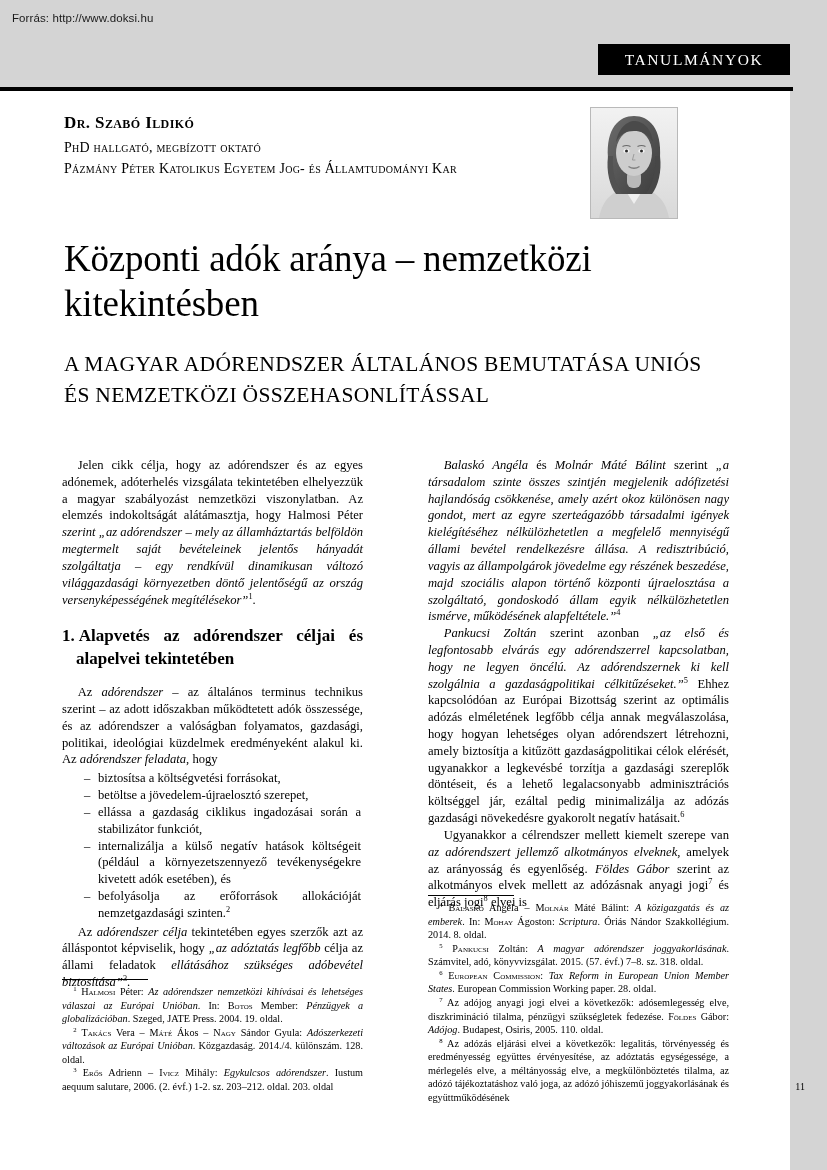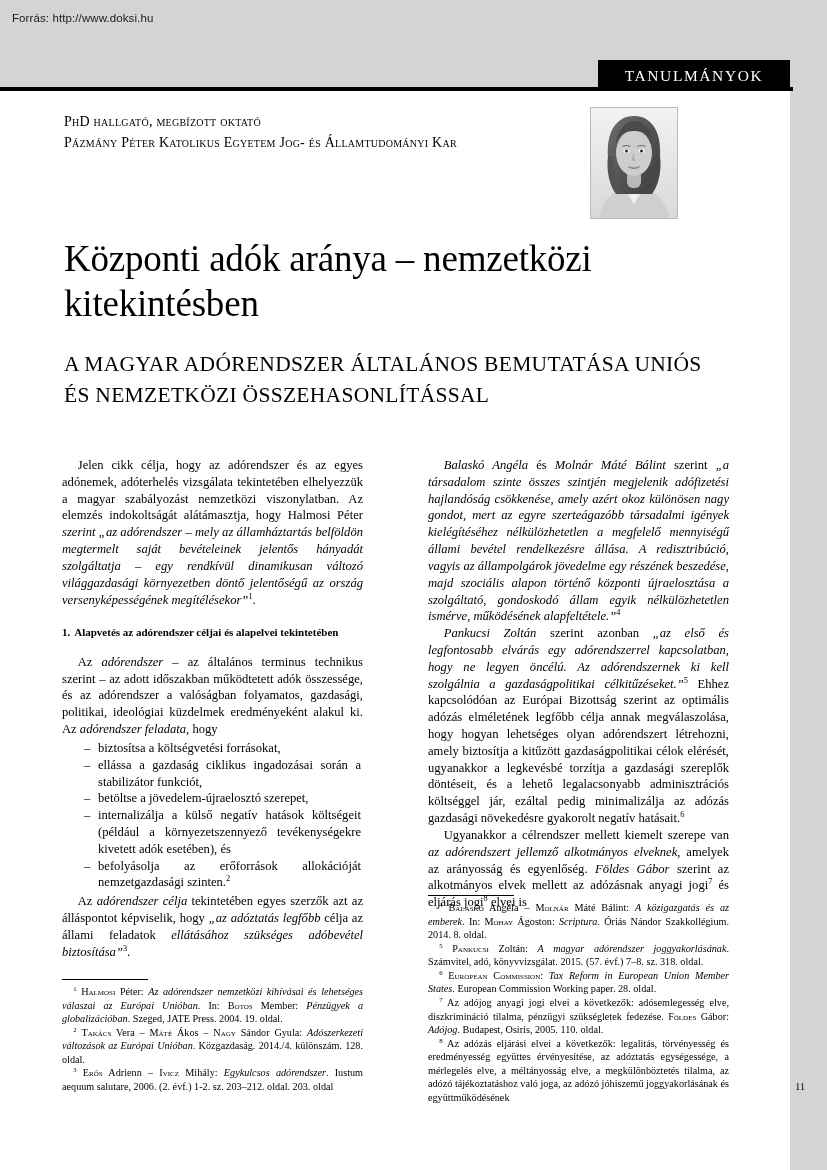--- a/index.html
+++ b/index.html
@@ -53,21 +53,21 @@
     width: 793px;
     height: 4px;
     background: #000;
     z-index: 3;
   }
 
   
   .section-banner {
     position: absolute;
     right: 37px;
-    top: 60px;
+    top: 44px;
     width: 192px;
     height: 31px;
     background: #000;
     color: #fff;
     display: flex;
     align-items: center;
     justify-content: center;
     font-size: 15.5px;
     letter-spacing: 1.6px;
     z-index: 5;
@@ -164,21 +164,21 @@
   }
   .col-left  { left: 0; }
   .col-right { left: 366px; }
 
   .col p {
     margin: 0;
     text-indent: 1.25em;
   }
 
   h2.sec-head {
-    font-size: 11px;
+    font-size: 17px;
     font-weight: bold;
     line-height: 1.32;
     margin: 17px 0 14px 0;
     text-indent: 0;
     padding-left: 14px;
   }
   h2.sec-head .num {
     margin-left: -14px;
     padding-right: 4px;
   }
@@ -264,20 +264,21 @@
 <div class="page-sheet"></div>
 <div class="top-rule"></div>
 
 <div class="section-banner">
   <span>TANULMÁNYOK</span>
 </div>
 
 <div class="content">
 
   <div class="author-block">
+    <div class="author-name">Dr. Szabó Ildikó</div>
     <div class="author-role">PhD hallgató, megbízott oktató</div>
     <div class="author-affil">Pázmány Péter Katolikus Egyetem Jog- és Államtudományi Kar</div>
   </div>
 
   <div class="portrait">
     <svg width="86" height="110" viewBox="0 0 86 110">
       <defs>
         <linearGradient id="bgg" x1="0" y1="0" x2="0" y2="1">
           <stop offset="0" stop-color="#f2f2f2"></stop>
           <stop offset="1" stop-color="#d9d9d9"></stop>
@@ -323,22 +324,22 @@
     <div class="col col-left">
 
       <p><span>Jelen cikk célja, hogy az adórendszer és az egyes adónemek, adóterhelés vizsgálata tekintetében elhelyezzük a magyar szabályozást nemzetközi viszonylatban. Az elemzés indokoltságát alátámasztja, hogy Halmosi Péter </span><em>szerint „az adórendszer – mely az államháztartás belföldön megtermelt saját bevételeinek jelentős hányadát szolgáltatja – egy rendkívül dinamikusan változó világgazdasági környezetben döntő jelentőségű az ország versenyképességének megítélésekor”</em><sup>1</sup><span>.</span></p>
 
       <h2 class="sec-head"><span class="num">1.</span><span>Alapvetés az adórendszer céljai és alapelvei tekintetében</span></h2>
 
       <p><span>Az </span><em>adórendszer</em><span> – az általános terminus technikus szerint – az adott időszakban működtetett adók összessége, és az adórendszer a valóságban folyamatos, gazdasági, politikai, ideológiai küzdelmek eredményeként alakul ki. Az </span><em>adórendszer feladata</em><span>, hogy</span></p>
 
       <ul class="dashlist">
         <li><span>biztosítsa a költségvetési forrásokat,</span></li>
+        <li><span>betöltse a jövedelem-újraelosztó szerepet,</span></li>
         <li><span>ellássa a gazdaság ciklikus ingadozásai során a stabilizátor funkciót,</span></li>
-        <li><span>betöltse a jövedelem-újraelosztó szerepet,</span></li>
         <li><span>internalizálja a külső negatív hatások költségeit (például a környezetszennyező tevékenységekre kivetett adók esetében), és</span></li>
         <li><span>befolyásolja az erőforrások allokációját nemzetgazdasági szinten.</span><sup>2</sup></li>
       </ul>
 
       <p><span>Az </span><em>adórendszer célja</em><span> tekintetében egyes szerzők azt az álláspontot képviselik, hogy </span><em>„az adóztatás legfőbb</em><span> célja az állami feladatok </span><em>ellátásához szükséges adóbevétel biztosítása”</em><sup>3</sup><span>.</span></p>
     </div>
 
     <div class="col col-right">
 
       <p><em>Balaskó Angéla</em><span> és </span><em>Molnár Máté Bálint</em><span> szerint </span><em>„a társadalom szinte összes szintjén megjelenik adófizetési hajlandóság csökkenése, amely azért okoz különösen nagy gondot, mert az egyre szerteágazóbb társadalmi igények kielégítéséhez nélkülözhetetlen a megfelelő mennyiségű állami bevétel rendelkezésre állása. A redisztribúció, vagyis az állampolgárok jövedelme egy részének beszedése, majd szociális alapon történő központi újraelosztása a szolgáltató, gondoskodó állam egyik nélkülözhetetlen ismérve, működésének alapfeltétele.”</em><sup>4</sup></p>

